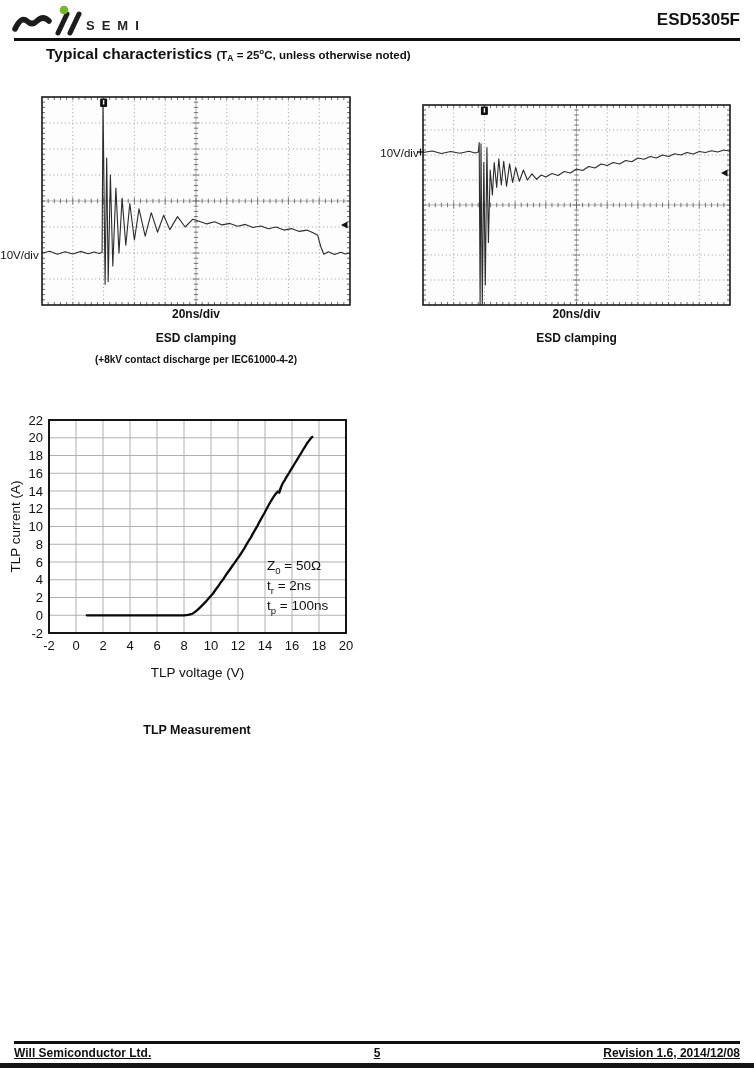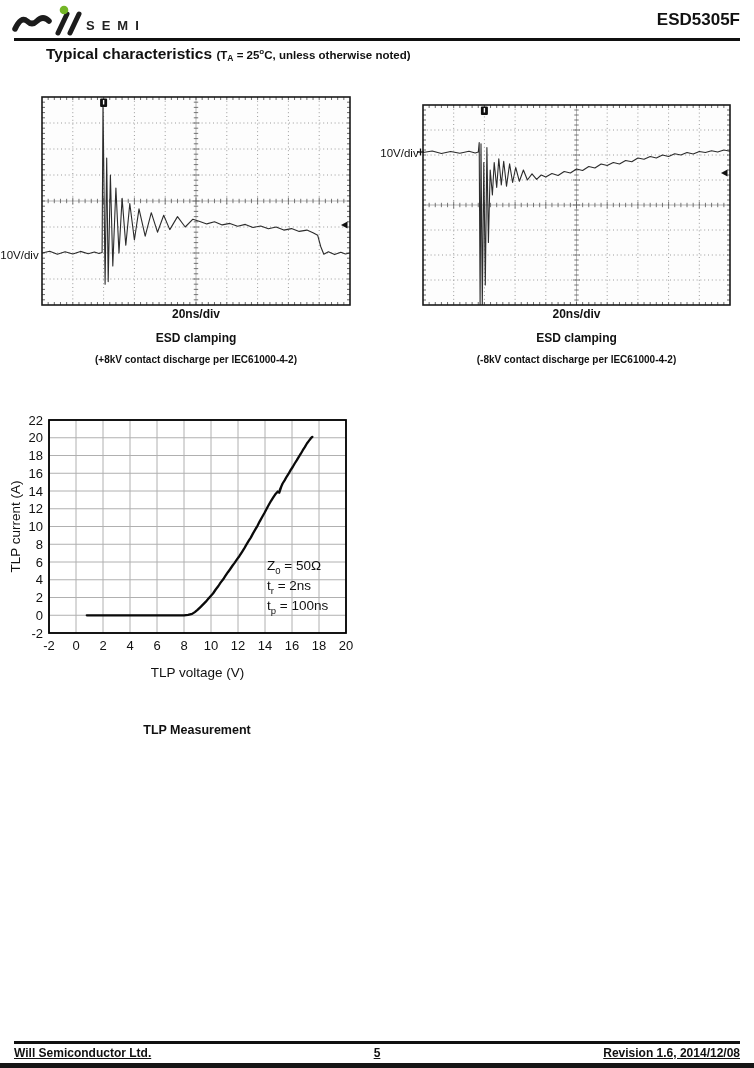--- a/index.html
+++ b/index.html
@@ -652,21 +652,20 @@
       <line x1="61.4" y1="3" x2="61.4" y2="7.5" stroke="#fff" stroke-width="1.4"></line>
       <path d="M298,68 L304.5,64.5 L304.5,71.5 Z" fill="#111"></path>
       <g>
         <line x1="-6" y1="47" x2="1" y2="47" stroke="#111" stroke-width="1.3"></line>
         <line x1="-2.5" y1="43.5" x2="-2.5" y2="50.5" stroke="#111" stroke-width="1.3"></line>
       </g>
     </svg>
   <div class="abs vdiv-label" style="left:380px; top:147px; width:39px;">10V/div</div>
   <div class="abs tdiv-label" style="left:423px; top:307px; width:307px;">20ns/div</div>
   <div class="abs cap1" style="left:423px; top:331px; width:307px;">ESD clamping</div>
-  <div class="abs cap2" style="left:403px; top:354px; width:347px;">(-8kV contact discharge per IEC61000-4-2)</div>
 
   <svg id="tlpchart" class="abs" style="left:10px; top:405px;" width="360" height="310">
       <rect x="39" y="15" width="297" height="213" fill="#ffffff"></rect>
       <line x1="39" y1="15" x2="39" y2="228" stroke="#b0b0b0" stroke-width="1"></line>
       <text x="39" y="245" text-anchor="middle" font-size="13" fill="#111">-2</text>
       <line x1="66" y1="15" x2="66" y2="228" stroke="#b0b0b0" stroke-width="1"></line>
       <text x="66" y="245" text-anchor="middle" font-size="13" fill="#111">0</text>
       <line x1="93" y1="15" x2="93" y2="228" stroke="#b0b0b0" stroke-width="1"></line>
       <text x="93" y="245" text-anchor="middle" font-size="13" fill="#111">2</text>
       <line x1="120" y1="15" x2="120" y2="228" stroke="#b0b0b0" stroke-width="1"></line>

